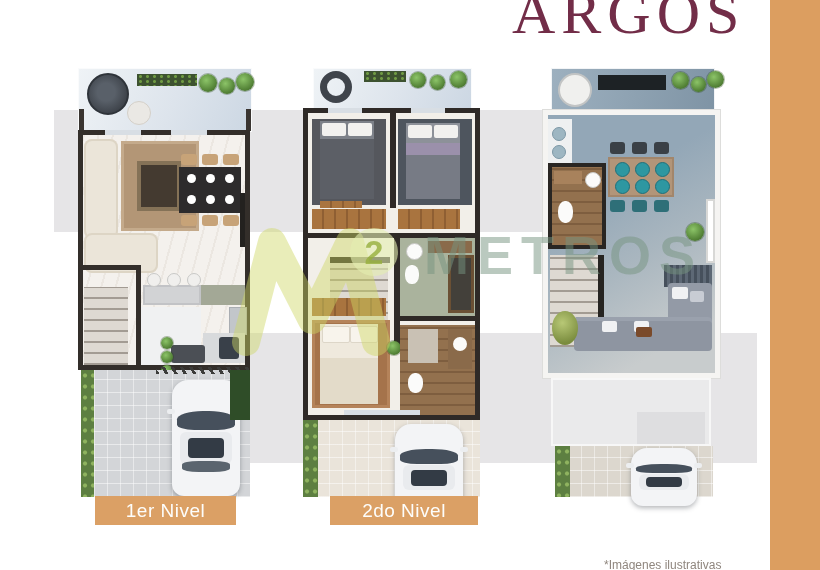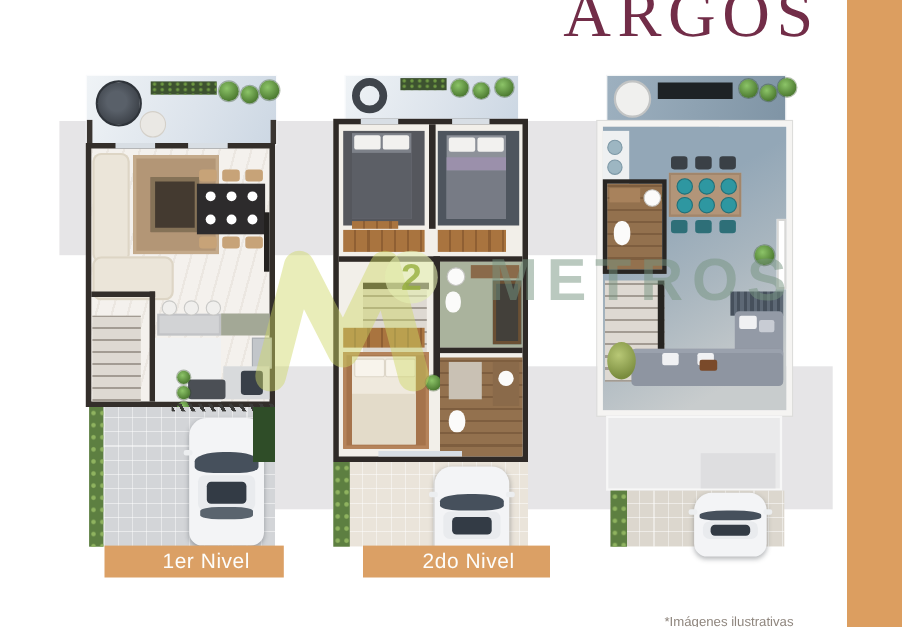--- a/index.html
+++ b/index.html
@@ -36,21 +36,21 @@
   .car .sunroof{position:absolute;left:23%;width:54%;top:50%;height:17%;background:#333b45;border-radius:4px;}
   .car .rearglass{position:absolute;left:15%;width:70%;top:70%;height:9%;background:#5a646e;border-radius:35%;}
   .car .mirror{position:absolute;top:25%;width:8px;height:5px;background:#eceef0;border-radius:2px;}
   
   .wm{pointer-events:none;}
   .wm-line1{font-size:54px;font-weight:bold;letter-spacing:8px;color:rgba(118,148,128,.5);}
   .wm-line2{font-size:37px;font-weight:bold;letter-spacing:2px;color:rgba(198,210,60,.55);}
   .wm-url{font-size:27px;font-weight:600;letter-spacing:1px;color:rgba(125,125,125,.6);}
   
   .lvl{background:#dba065;color:#fdfdfb;font-size:19px;letter-spacing:.5px;
-       display:flex;align-items:center;justify-content:center;padding-left:22px;}
+       display:flex;align-items:center;justify-content:center;}
   .footnote{font-size:12px;color:#8f867e;}
 </style>
 </head>
 <body>
 
 <div id="canvas">
 
   <div class="a band" style="left:54px;top:110px;width:600px;height:122px;"></div>
   <div class="a band" style="left:96px;top:333px;width:661px;height:130px;"></div>
 
@@ -252,21 +252,21 @@
     </div>
     <div class="a grass" style="left:12px;top:378px;width:15px;height:51px;"></div>
   </div>
 
   <div class="a wm" style="left:0;top:0;width:820px;height:570px;">
     <svg class="a" style="left:232px;top:220px;" width="168" height="136" viewBox="0 0 168 136">
       <path d="M14 122 L40 22 L80 100 L118 22 L144 122" fill="none" stroke="rgba(206,216,100,0.45)" stroke-width="28" stroke-linecap="round" stroke-linejoin="round"></path>
       <circle cx="142" cy="32" r="24" fill="rgba(228,238,176,0.6)"></circle>
       <text x="142" y="44" text-anchor="middle" font-family="Liberation Sans, sans-serif" font-size="34" font-weight="bold" fill="rgba(150,175,60,0.8)">2</text>
     </svg>
-    <div class="a wm-line1" style="left:418px;top:224px;padding-left:26px;">METROS</div>
+    <div class="a wm-line1" style="left:398px;top:224px;padding-left:26px;">METROS</div>
   </div>
 
   <div class="a lvl" style="left:95px;top:496px;width:141px;height:29px;">1er Nivel</div>
   <div class="a lvl" style="left:330px;top:496px;width:148px;height:29px;">2do Nivel</div>
 
   <div class="a accent-bar"></div>
   <div class="a brand-title">ARGOS</div>
   <div class="a footnote" style="left:604px;top:558px;">*Imágenes ilustrativas</div>
 
 </div>

